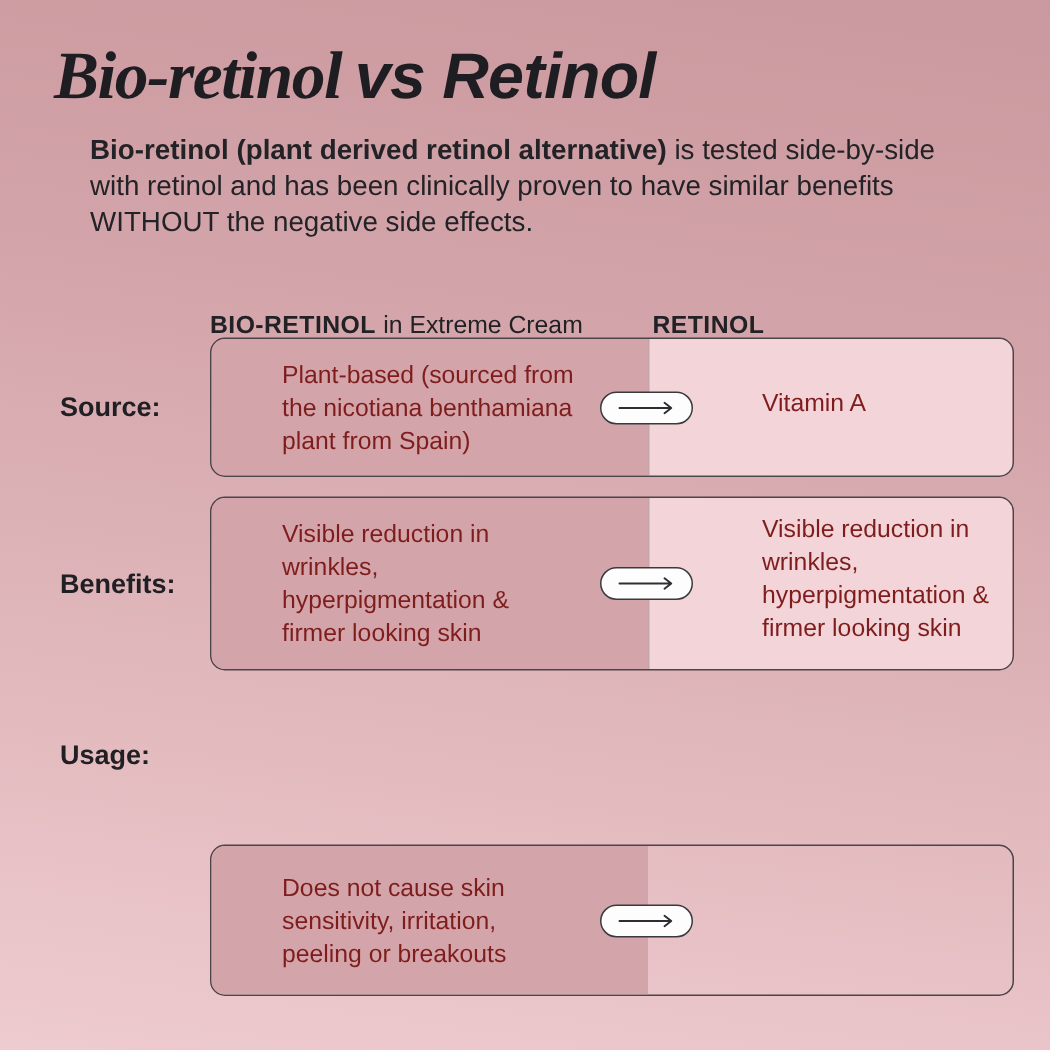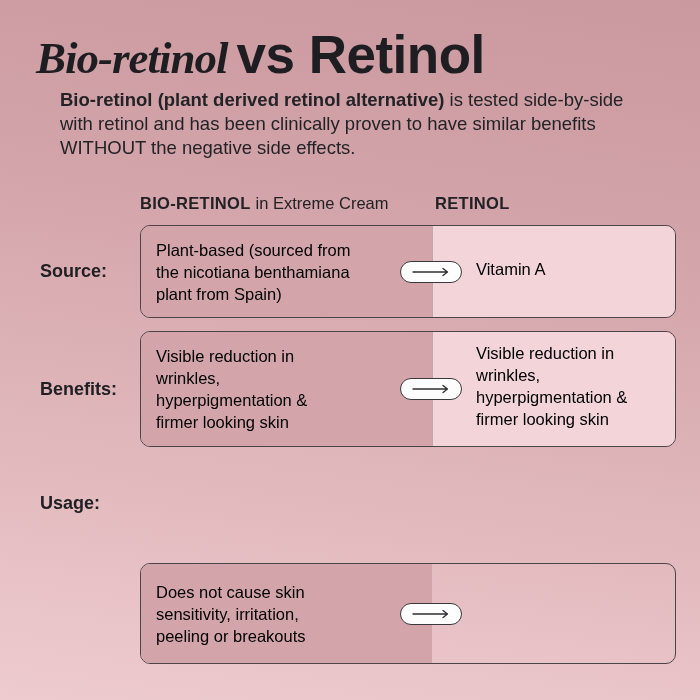--- a/index.html
+++ b/index.html
@@ -24,42 +24,43 @@
     font-family: "Liberation Serif", serif;
     font-style: italic;
     font-weight: 600;
     font-size: 45px;
     letter-spacing: -1px;
     color: #1e1e22;
   }
   .title-vs {
     font-family: "Liberation Sans", sans-serif;
     font-weight: bold;
-    font-size: 53px;
+    font-size: 43px;
     letter-spacing: -0.5px;
     margin-left: 9px;
     color: #1e1e22;
+    font-style: italic;
   }
 
   
   .intro {
     position: absolute;
     left: 36px;
     top: 88px;
     width: 640px;
     font-size: 18.5px;
     line-height: 24px;
     white-space: pre-line;
     color: #232327;
     margin-left: 24px;
   }
   .intro .lead { font-weight: bold; }
 
   
-  .col-headers { position: absolute; top: 194px; left: 0; width: 664px; height: 22px; }
+  .col-headers { position: absolute; top: 208px; left: 0; width: 664px; height: 22px; }
   .col-header-left { position: absolute; left: 140px; font-size: 16.5px; white-space: nowrap; }
   .col-header-left .strong { font-weight: bold; letter-spacing: 0.3px; }
   .col-header-left .light { font-weight: normal; margin-left: 5px; }
   .col-header-right {
     position: absolute; left: 435px;
     font-size: 16.5px; font-weight: bold; letter-spacing: 0.3px; white-space: nowrap;
   }
 
   
   .table { position: absolute; left: 40px; top: 225px; width: 638px; }
@@ -101,21 +102,22 @@
     border-left: 1px solid rgba(70, 45, 50, 0.28);
     display: flex;
     align-items: center;
     box-sizing: border-box;
     padding: 0 6px 6px 43px;
   }
   .cell-text {
     font-size: 16.5px;
     line-height: 22px;
     white-space: pre-line;
-    color: #000000;
+    color: #7f1d1d;
+    margin-left: 32px;
   }
 
   
   .pill {
     position: absolute;
     left: 259px;
     top: 50%;
     transform: translateY(-50%);
     width: 62px;
     height: 22px;

